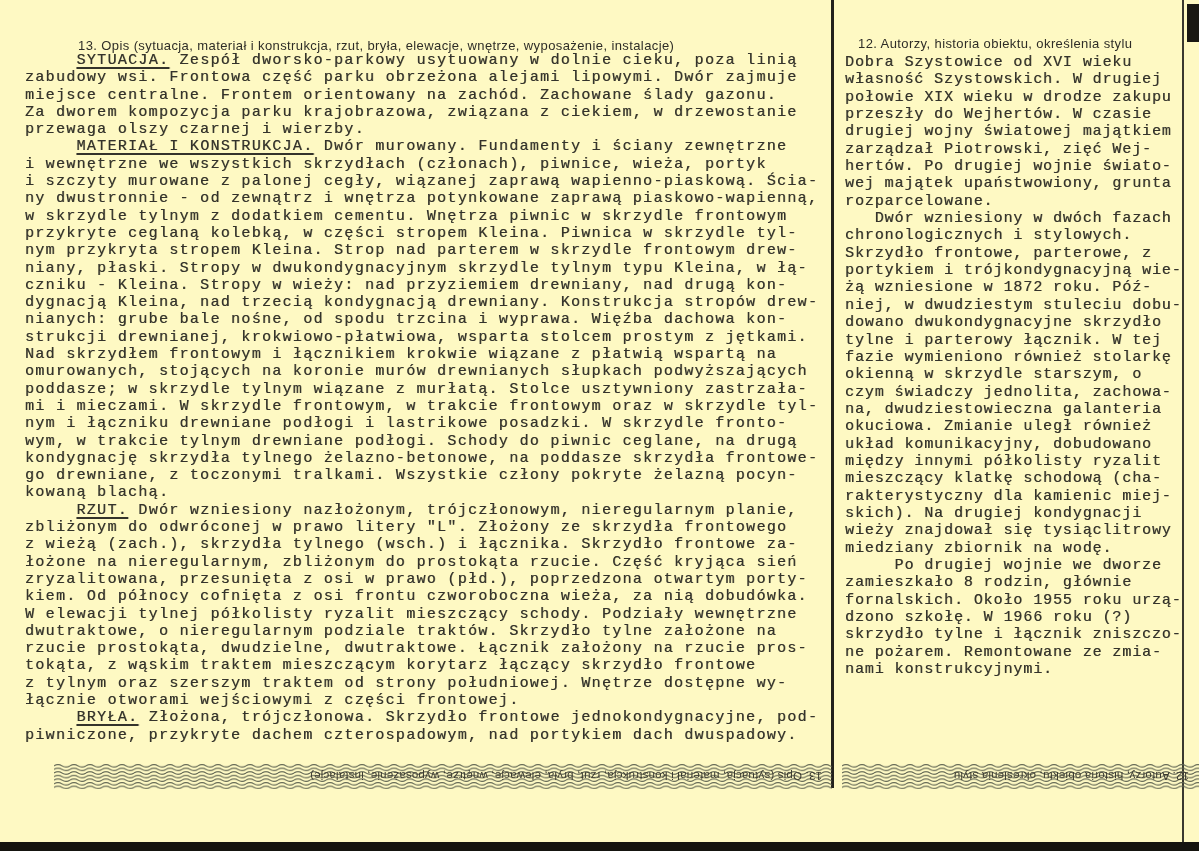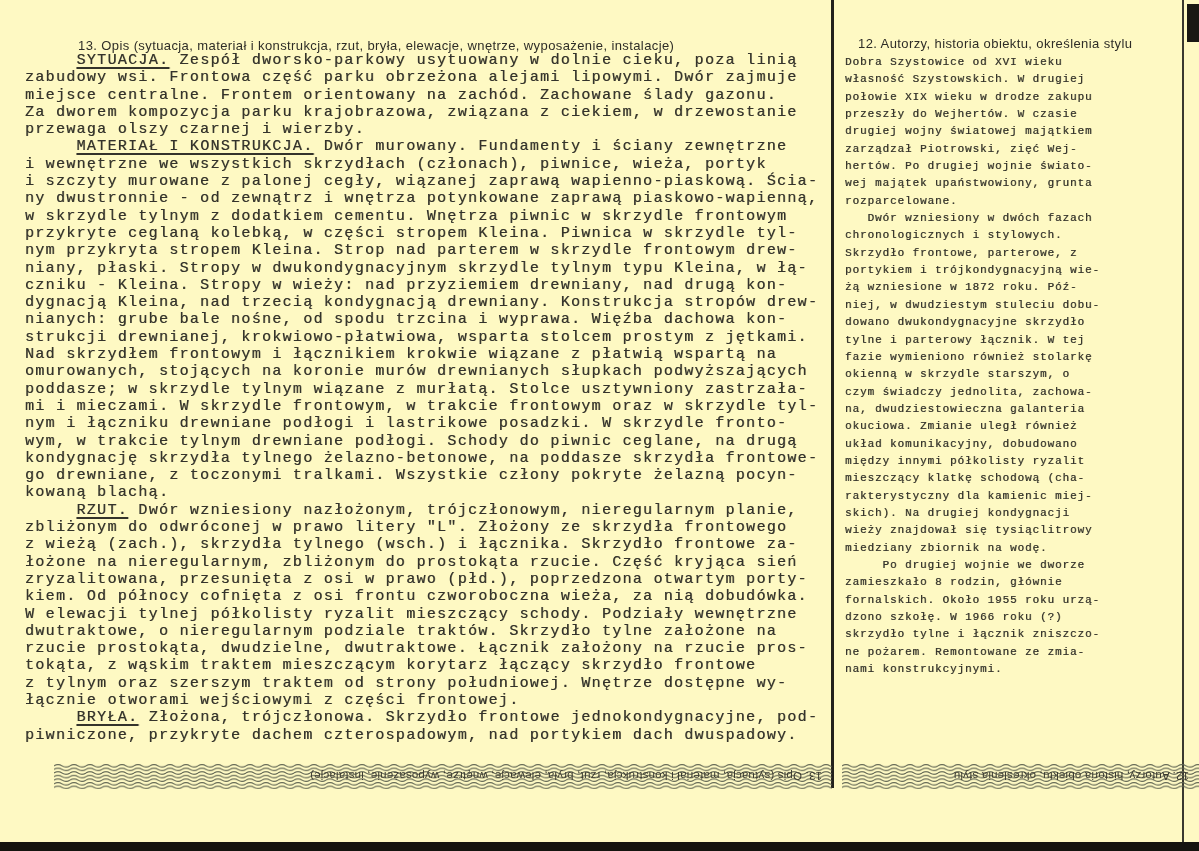--- a/index.html
+++ b/index.html
@@ -14,21 +14,21 @@
     font-size:13px;letter-spacing:.4px;color:#2e2d27;
     white-space:nowrap;
   }
   #label-left{left:78px;top:38px;}
   #label-right{left:858px;top:36px;}
   .typed{
     position:absolute;color:#34332b;white-space:pre;
     text-shadow:.5px 0 0 rgba(40,40,30,.55);
   }
   #left-text{left:25px;top:52px;font-size:15px;line-height:17.3px;letter-spacing:1.3px;}
-  #right-text{left:845px;top:54px;font-size:11px;line-height:17.35px;letter-spacing:.9px;}
+  #right-text{left:845px;top:54px;font-size:15px;line-height:17.35px;letter-spacing:.9px;}
   .line{white-space:pre;}
   .hdr{
     text-decoration:underline;
     text-underline-offset:3px;
     text-decoration-thickness:1.5px;
     margin-top:8px;
   }
   .divider{position:absolute;left:831px;top:0;width:3px;height:788px;background:#23221c;}
   .right-edge{position:absolute;left:1182px;top:0;width:2px;height:842px;background:#3a392f;}
   .corner-mark{position:absolute;left:1187px;top:4px;width:12px;height:38px;background:#191813;}

